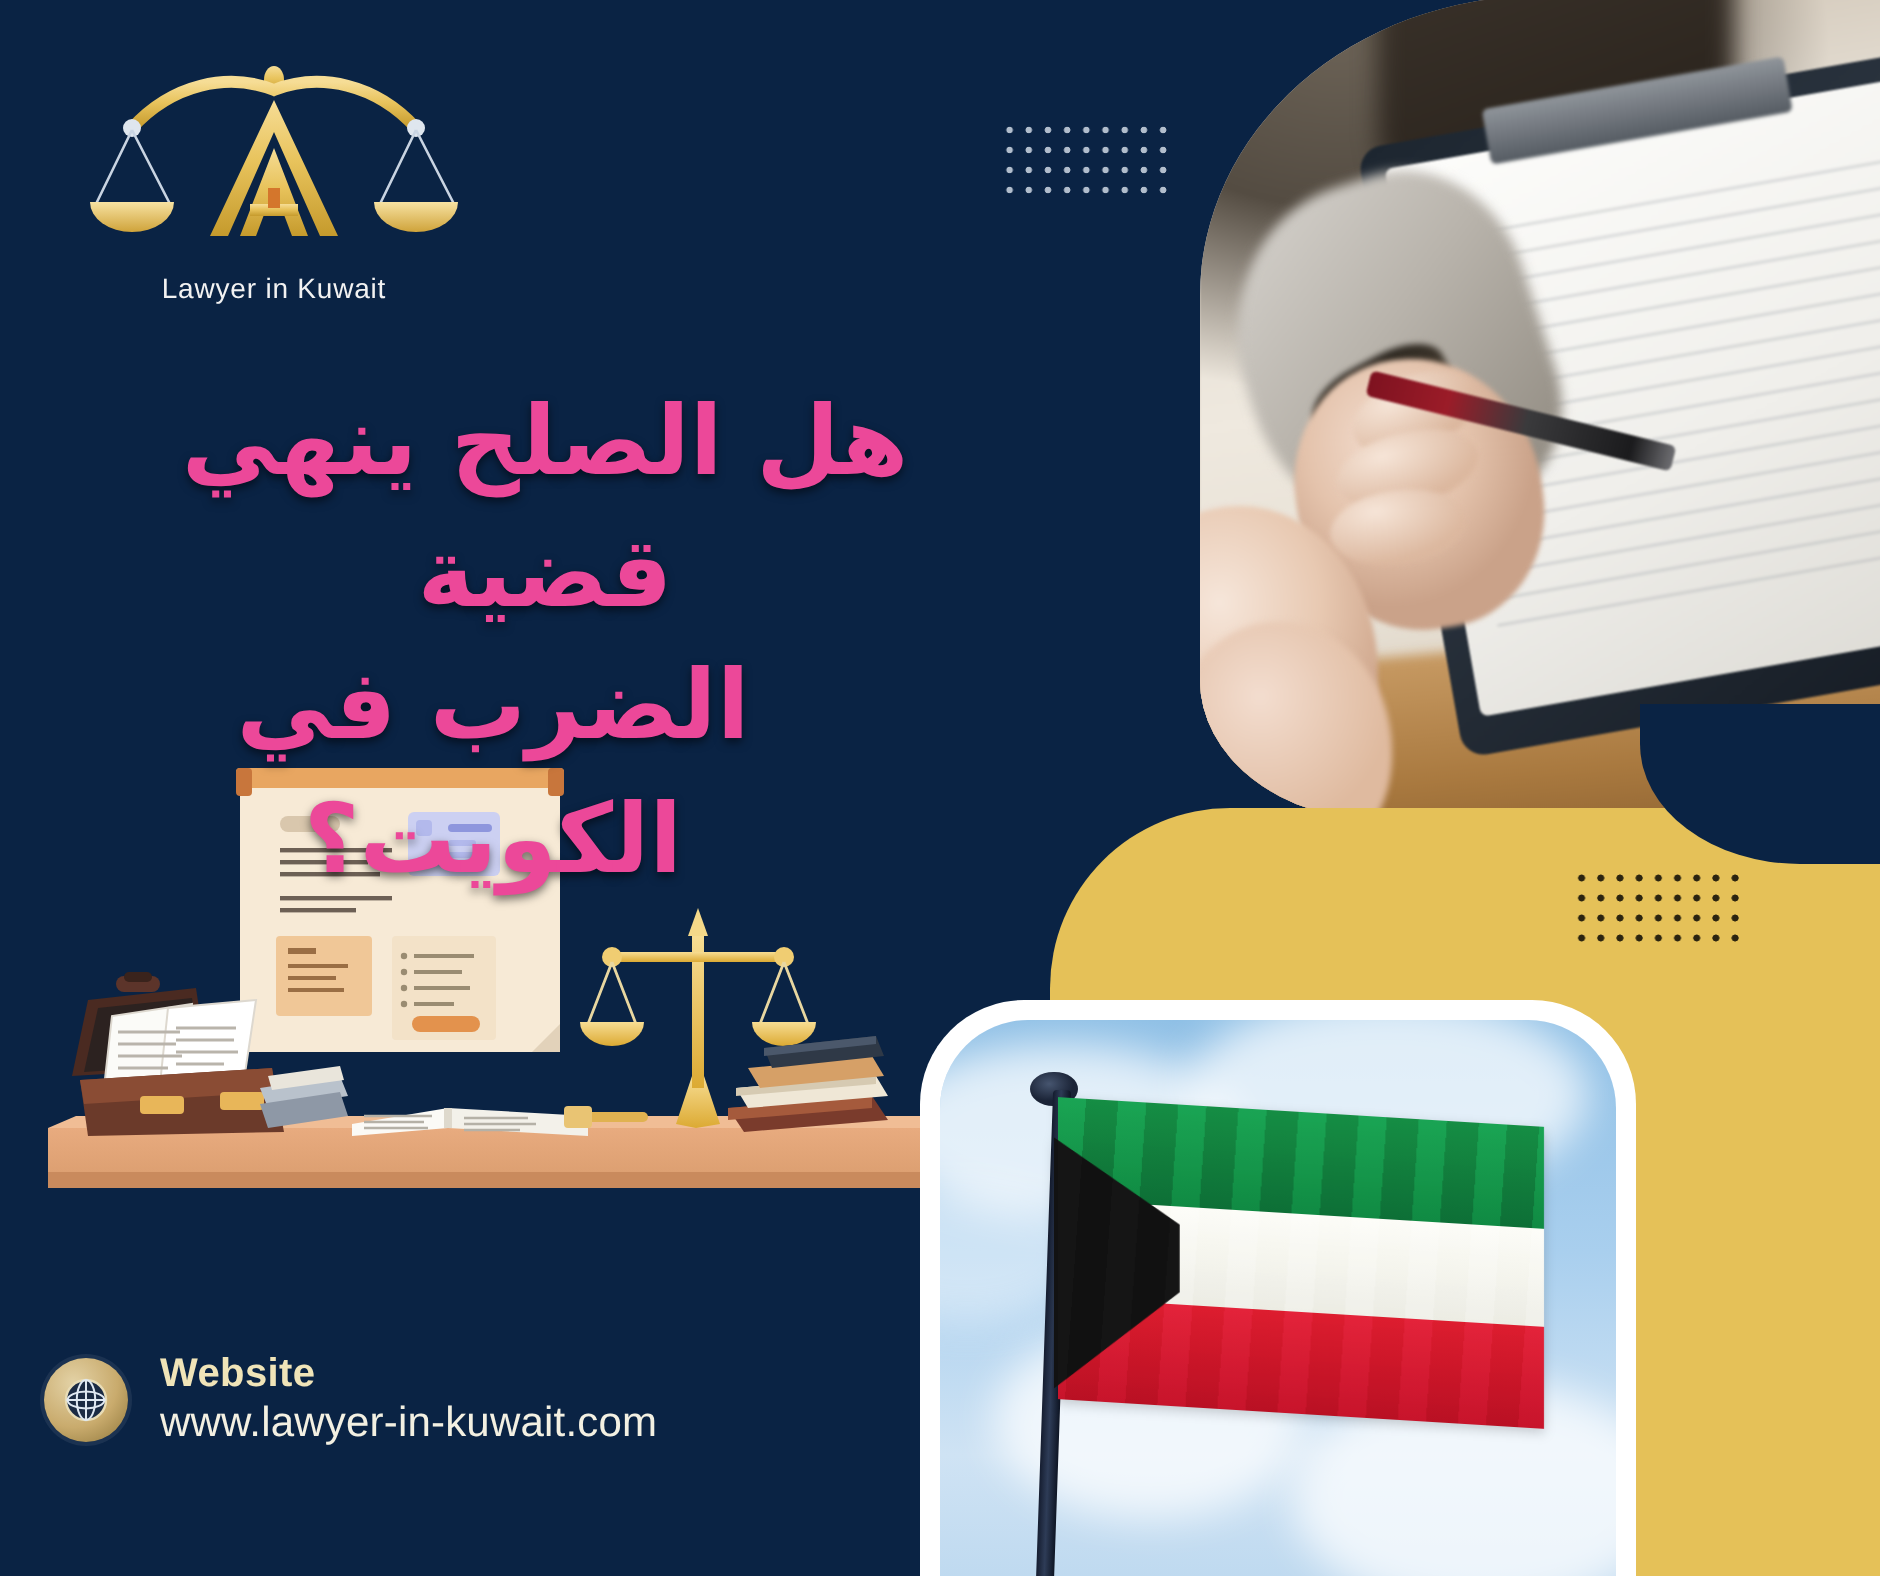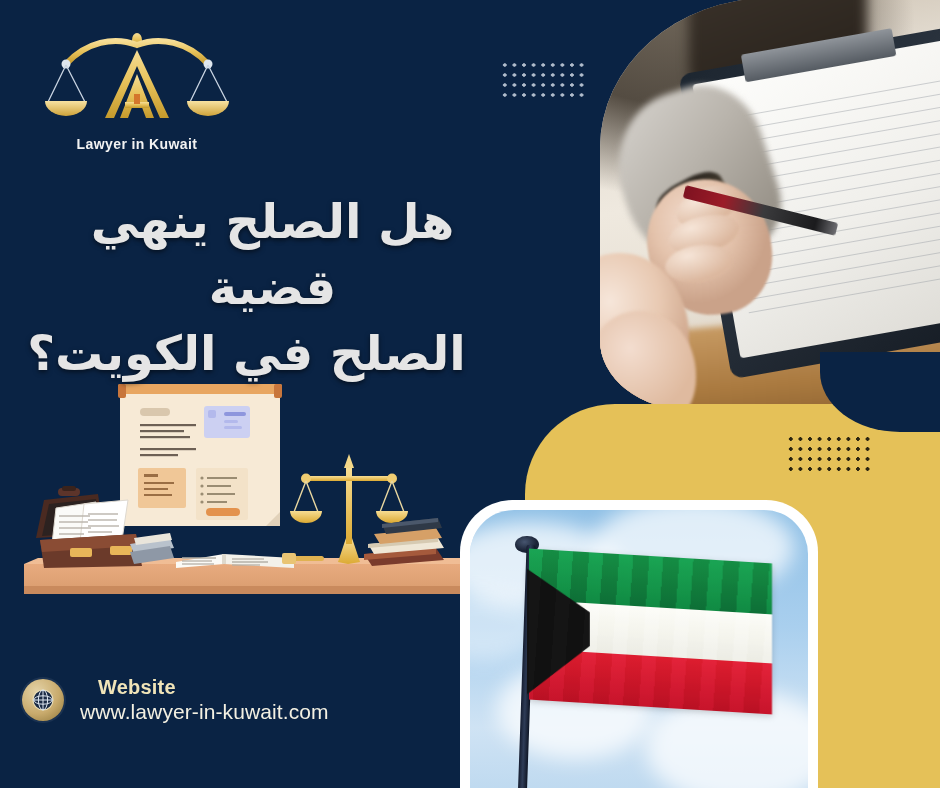--- a/index.html
+++ b/index.html
@@ -248,32 +248,32 @@
     width:190px; height:125px;
     z-index:6;
   }
   .logo-caption{
     position:absolute; left:0; top:104px;
     width:190px;
     text-align:center;
     color:#f2f2f2;
     font-size:14px;
     letter-spacing:.4px;
-    font-weight:700;
+    font-weight:400;
   }
 
   
   .headline{
     position:absolute;
     left:20px; top:188px;
     width:505px;
     z-index:6;
     direction:rtl;
     text-align:center;
-    color:#e5e5e5;
+    color:#ec4899;
     font-family:"DejaVu Sans","Liberation Sans",sans-serif;
     font-weight:bold;
     font-size:48px;
     line-height:1.38;
     text-shadow:0 2px 5px rgba(0,0,0,.55);
   }
   .headline .ln{display:block;}
   .headline .ln2{padding-right:52px;}
 
   
@@ -297,21 +297,20 @@
     background:radial-gradient(circle at 35% 30%,#e3d2a6 0%,#c9ab6d 55%,#8d7539 100%);
     display:flex;align-items:center;justify-content:center;
     box-shadow:0 0 0 2px rgba(255,255,255,.07);
   }
   .footer-text{line-height:1.18;}
   .footer-label{
     color:#f0e4b8;
     font-size:20px;
     font-weight:bold;
     letter-spacing:.2px;
-    margin-left:18px;
   }
   .footer-url{
     color:#f3f0e2;
     font-size:21px;
     font-weight:normal;
     letter-spacing:.1px;
   }
 </style>
 </head>
 <body>
@@ -398,21 +397,21 @@
       <path d="M95 34 L72 86 L82 86 L95 56 L108 86 L118 86 Z" fill="#0a2344"></path>
       <path d="M95 42 L78 86 L86 86 L95 62 L104 86 L112 86 Z" fill="url(#gold)"></path>
       <rect x="83" y="70" width="24" height="6" fill="url(#gold)"></rect>
       <rect x="92" y="62" width="6" height="10" fill="#d4762c"></rect>
     </svg>
     <div class="logo-caption">Lawyer in Kuwait</div>
   </div>
 
   <div class="headline">
     <span class="ln ln1">هل الصلح ينهي قضية</span>
-    <span class="ln ln2">الصلح في الكويت؟</span>
+    <span class="ln ln2">الضرب في الكويت؟</span>
   </div>
 
   <div class="illo">
     <svg viewBox="0 0 462 250" width="462" height="250">
       <defs>
         <linearGradient id="deskTop" x1="0" y1="0" x2="0" y2="1">
           <stop offset="0" stop-color="#e8ab7f"></stop>
           <stop offset="1" stop-color="#dda072"></stop>
         </linearGradient>
         <linearGradient id="goldSc" x1="0" y1="0" x2="0" y2="1">

